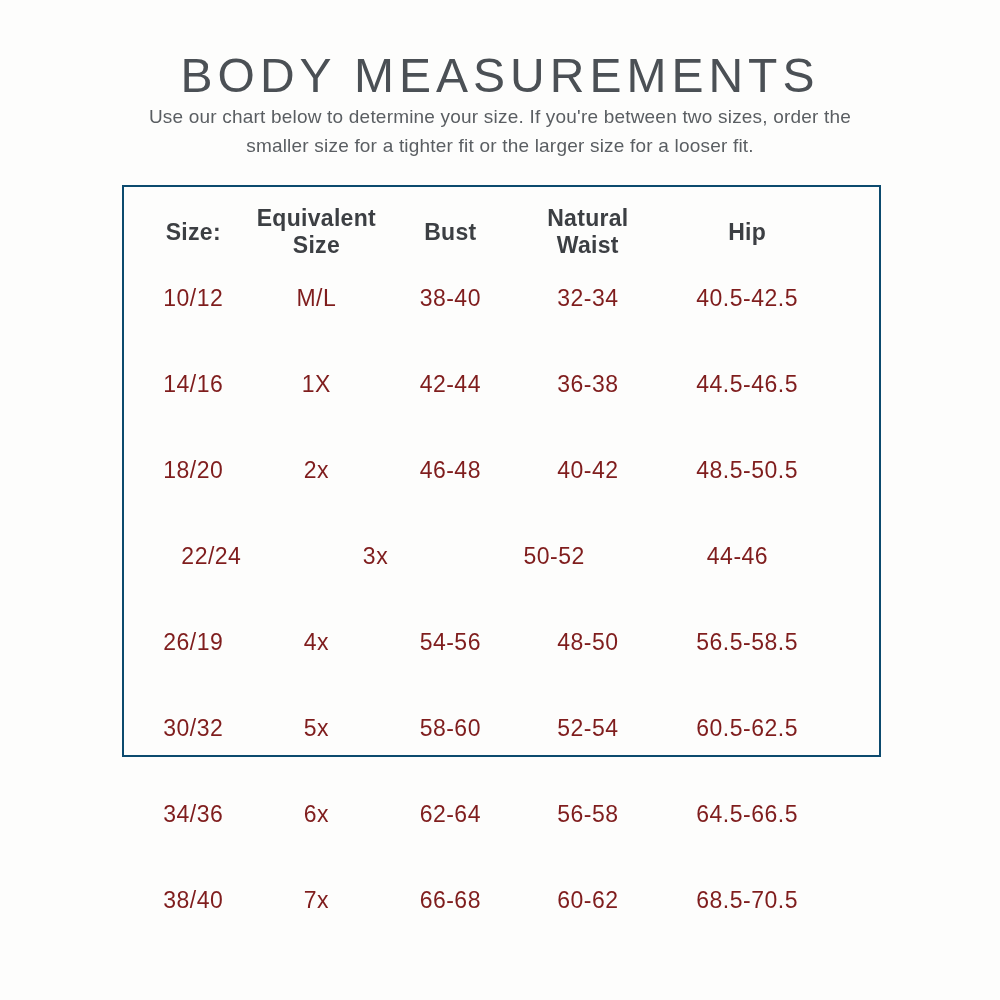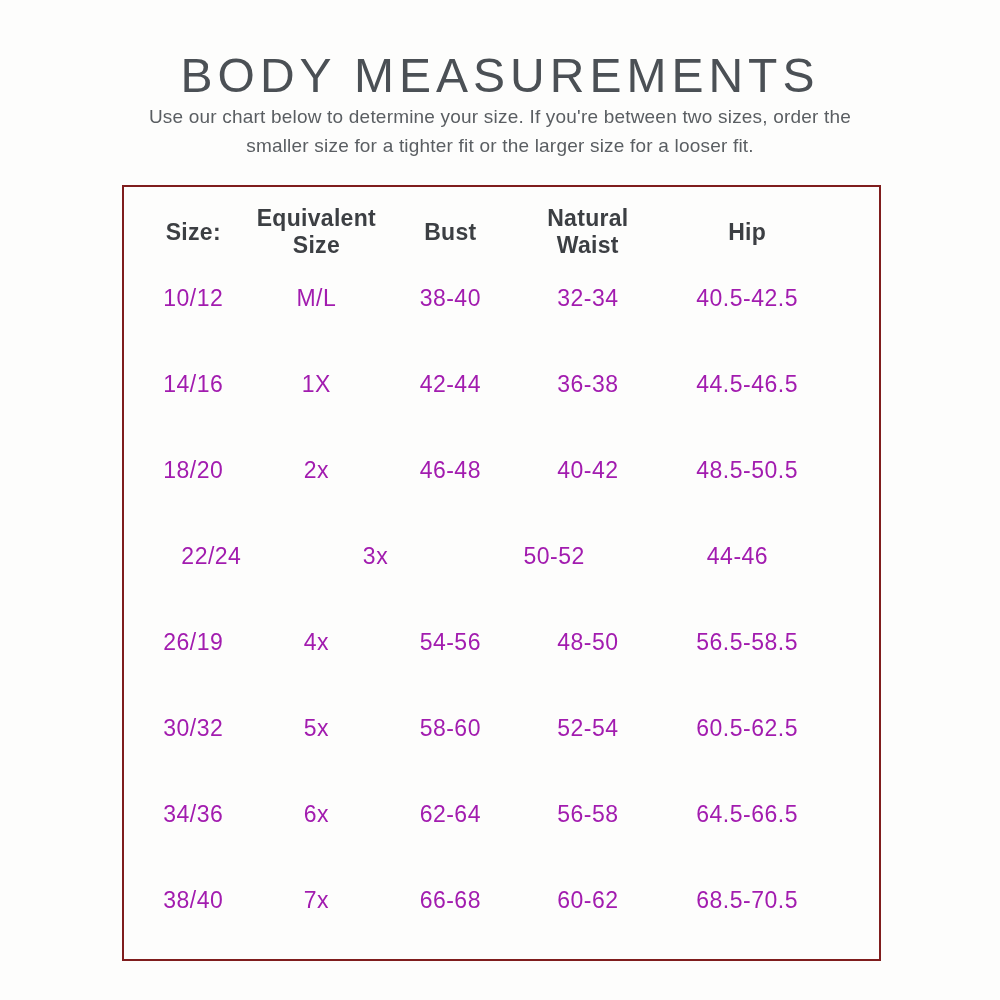--- a/index.html
+++ b/index.html
@@ -36,31 +36,31 @@
     font-size: 19px;
     line-height: 29px;
     color: #5a5e62;
     letter-spacing: 0.2px;
   }
   .size-table {
     position: absolute;
     left: 122px;
     top: 185px;
     width: 759px;
-    height: 776px;
+    height: 572px;
     box-sizing: border-box;
-    border: 2px solid #7f1d1d;
+    border: 2px solid #0c4a6e;
     background: #fdfdfc;
     padding: 22px 45px 0 15px;
   }
   .trow {
     display: flex;
     align-items: center;
     height: 86px;
-    color: #a21caf;
+    color: #7f1d1d;
     font-size: 23px;
     letter-spacing: 0.5px;
   }
   .trow.header {
     height: 46px;
     font-weight: 700;
     color: #3c3f43;
     letter-spacing: 0.3px;
   }
   .cell { text-align: center; }

